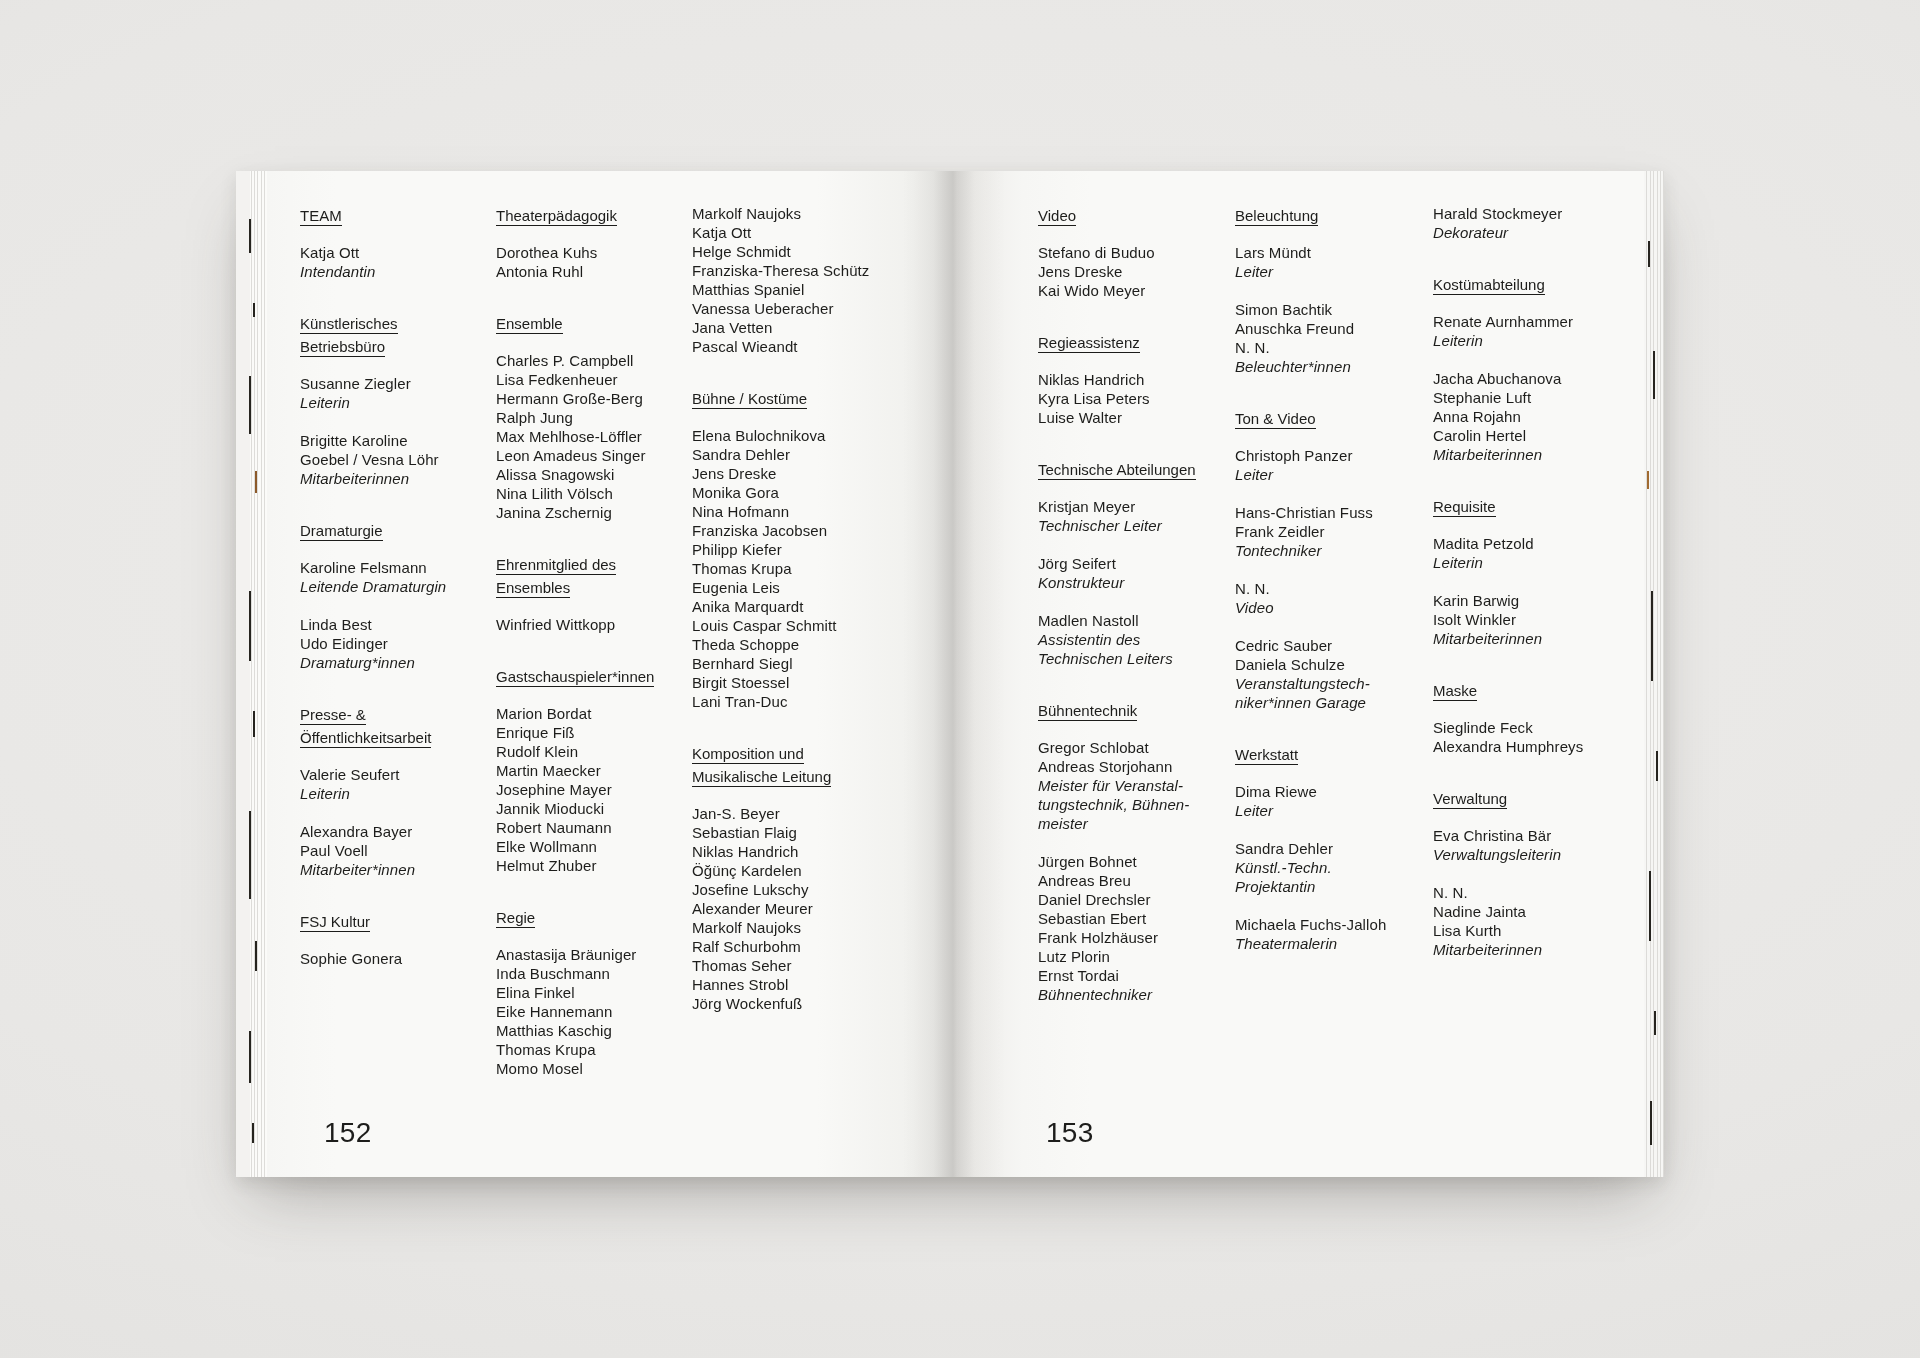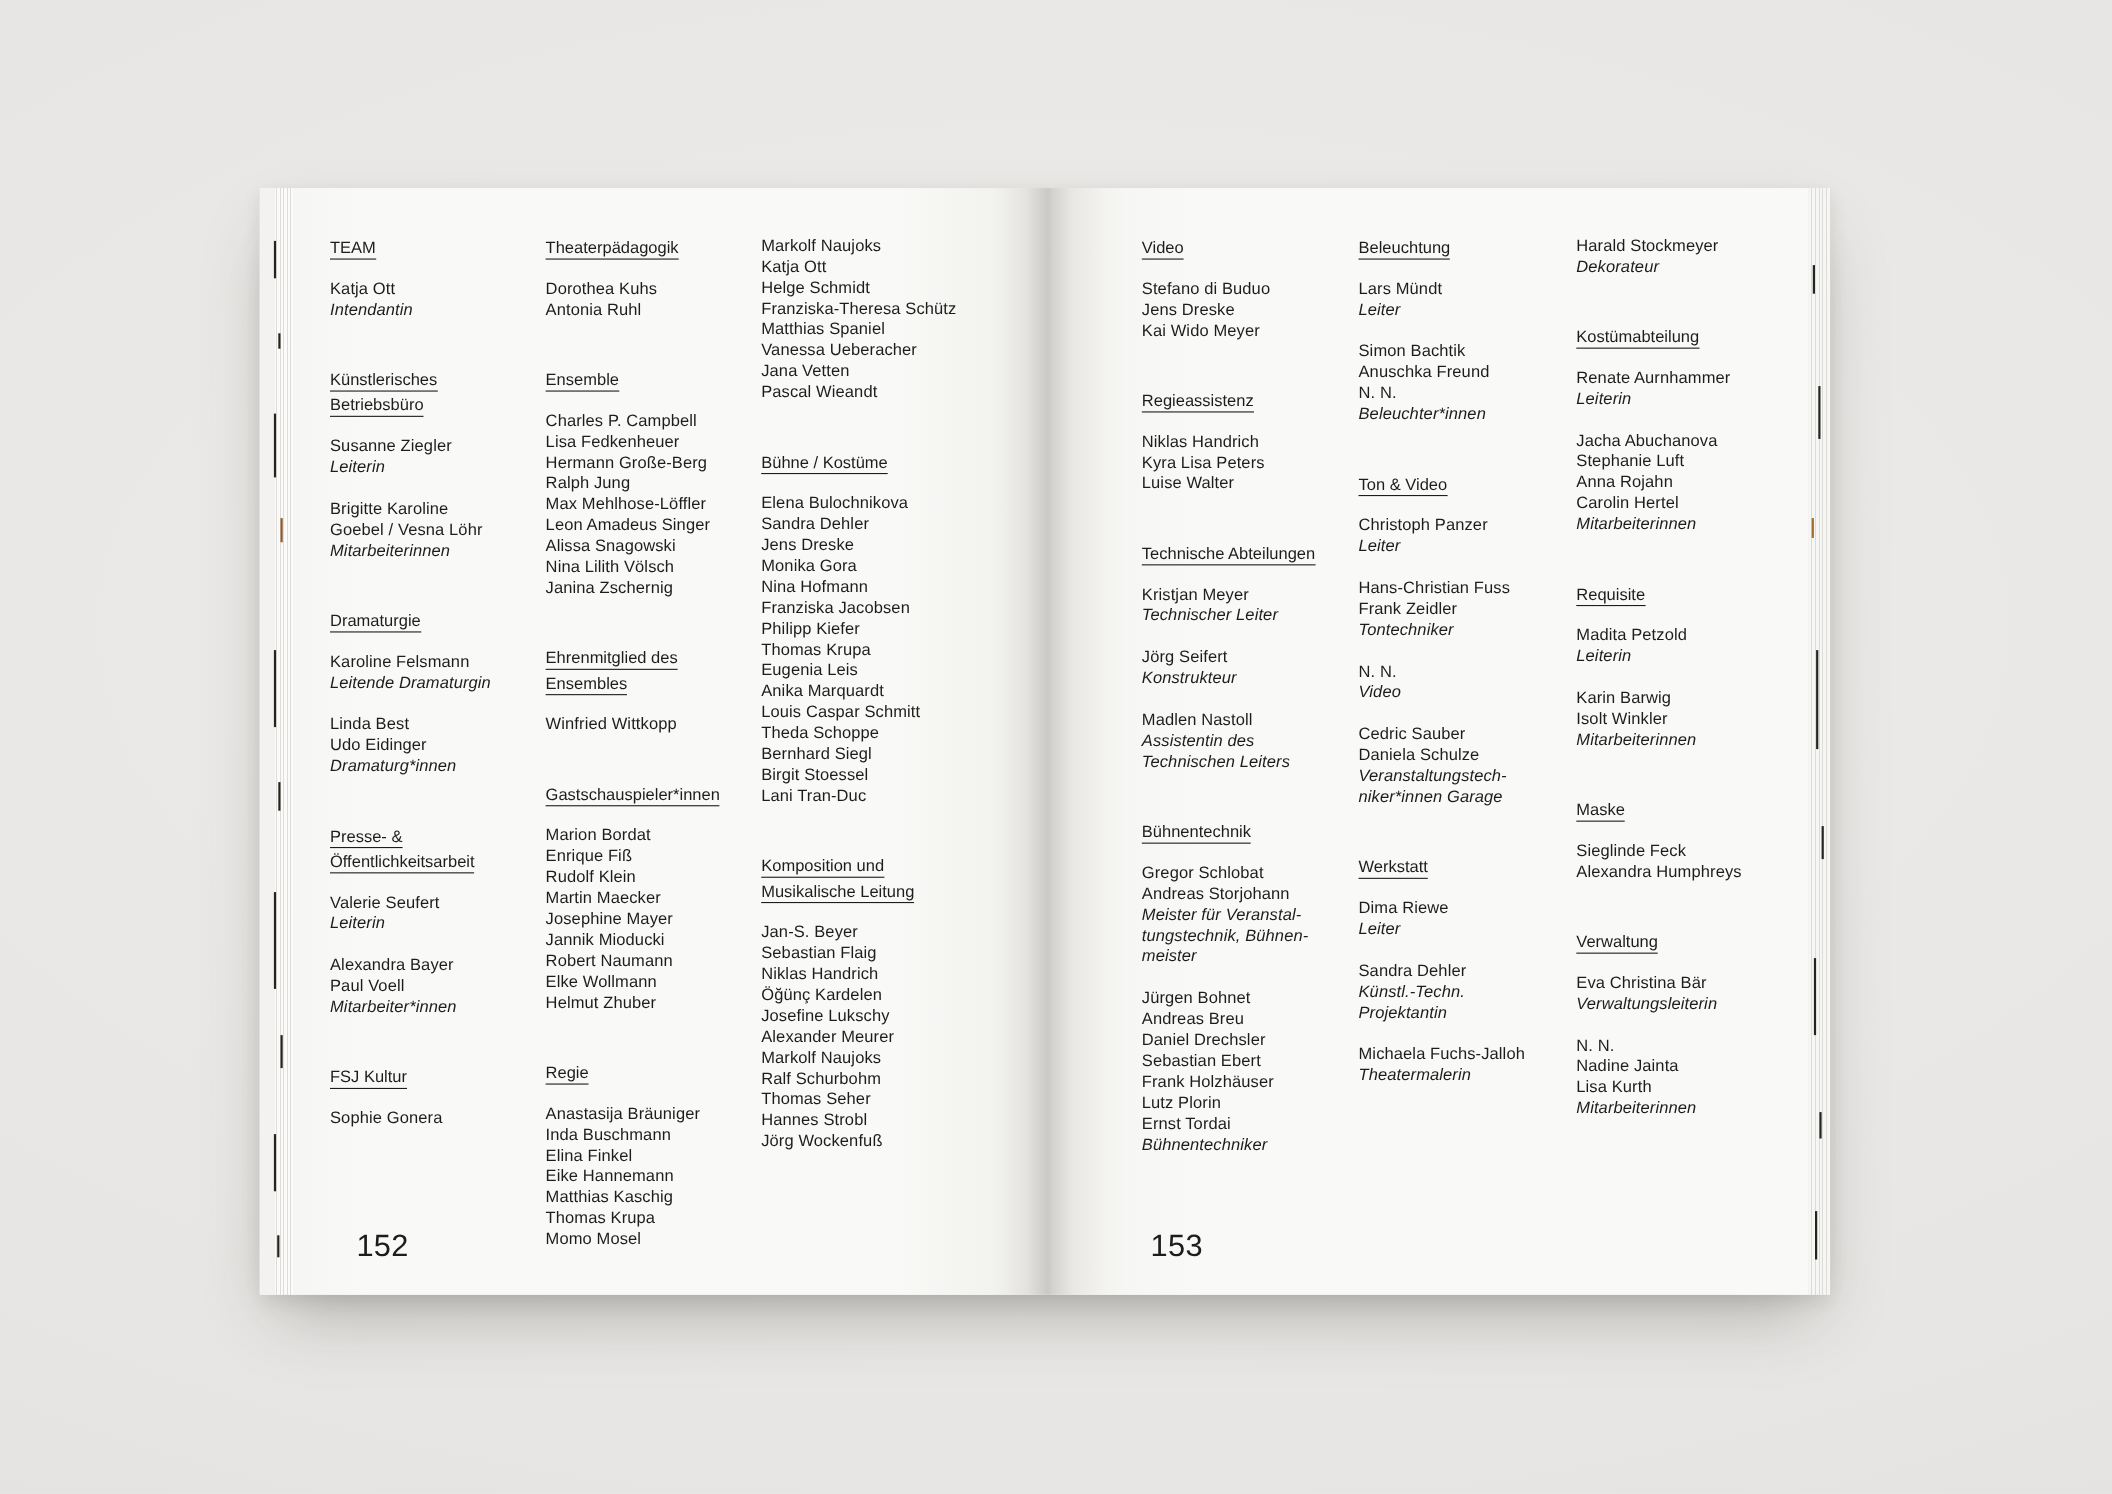--- a/index.html
+++ b/index.html
@@ -67,22 +67,22 @@
     color:var(--ink,#1d1d1b);font-size:15px;
   }
   .page-left .col-0{left:33px}
   .page-left .col-1{left:229px}
   .page-left .col-2{left:425px}
   .page-right .col-0{left:84px}
   .page-right .col-1{left:281px}
   .page-right .col-2{left:479px}
 
   .block{margin:0 0 19px 0;}
-  .heading{margin-top:43px;margin-bottom:16px;}
-  .col .block:first-child{margin-top:13px;}
+  .heading{margin-top:31px;margin-bottom:16px;}
+  .col .block:first-child{margin-top:3px;}
   .hline{line-height:23px;white-space:nowrap;}
   .hline span{border-bottom:1.6px solid var(--ink,#1d1d1b);padding-bottom:1px;}
   .name,.role{line-height:19px;white-space:nowrap;letter-spacing:.1px;}
   .role{font-style:italic;}
   .pagenum{
     position:absolute;font-size:28px;line-height:24px;
     color:var(--ink,#1d1d1b);letter-spacing:.3px;
   }
   .page-left .pagenum{left:57px;top:950px}
   .page-right .pagenum{left:92px;top:950px}

